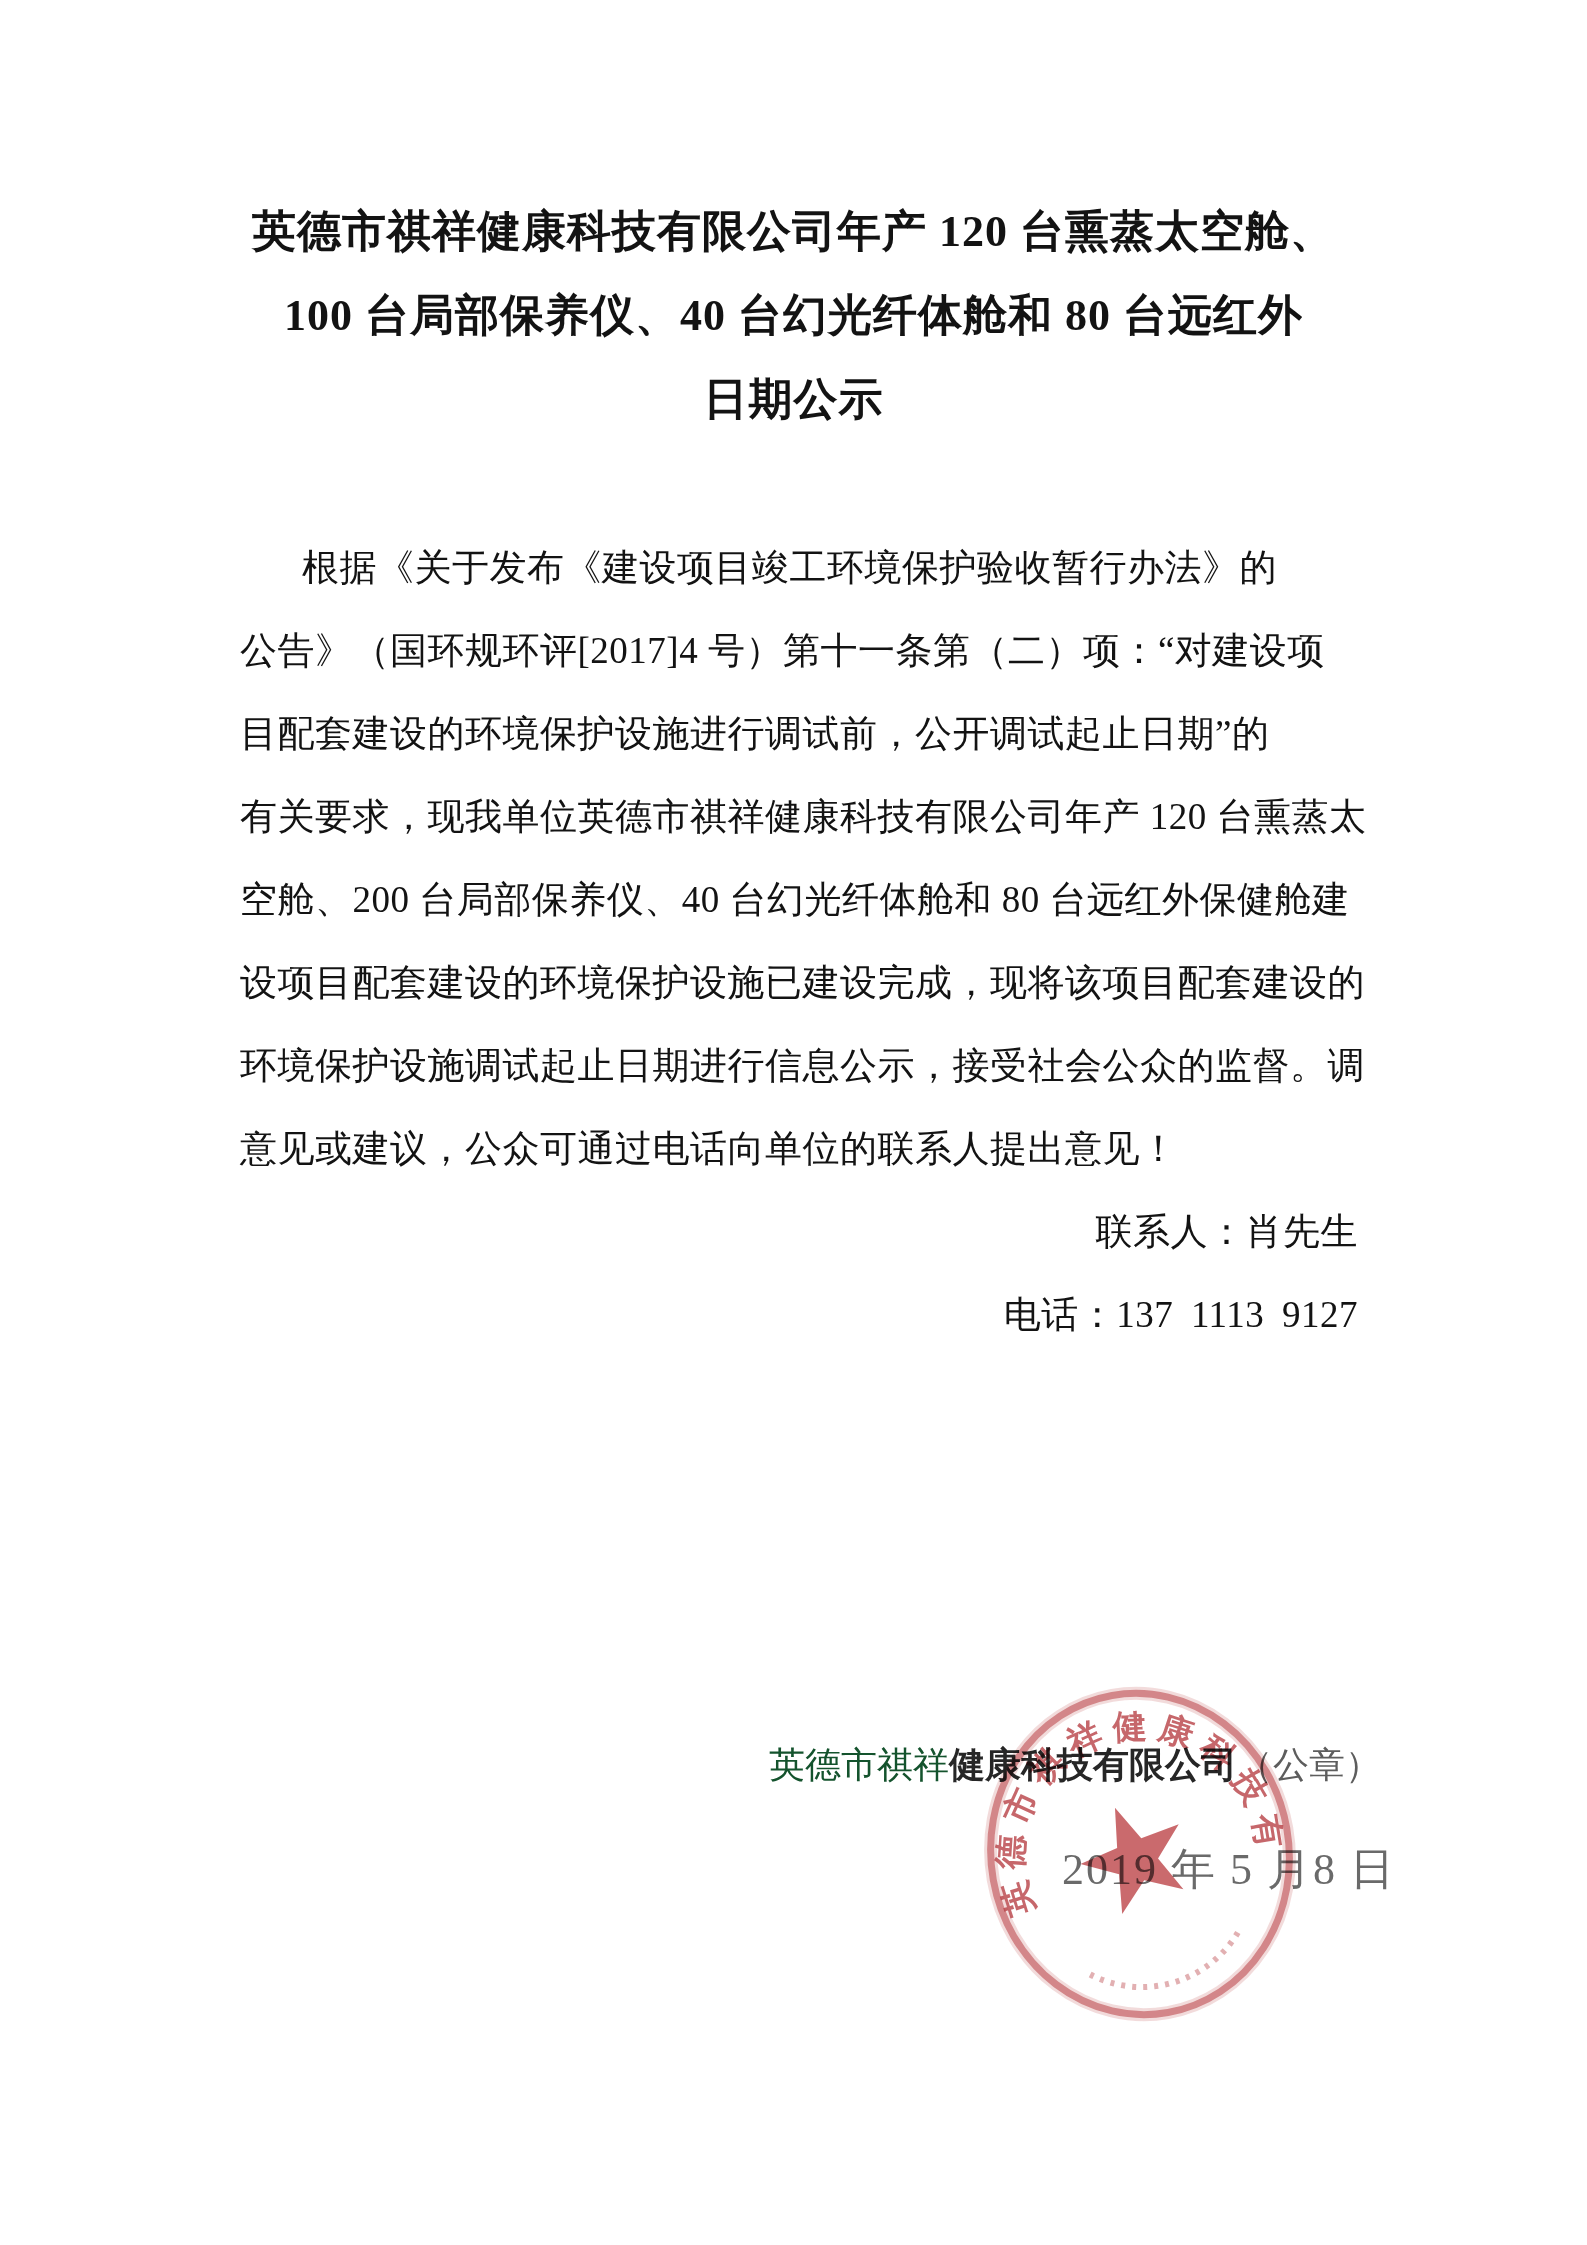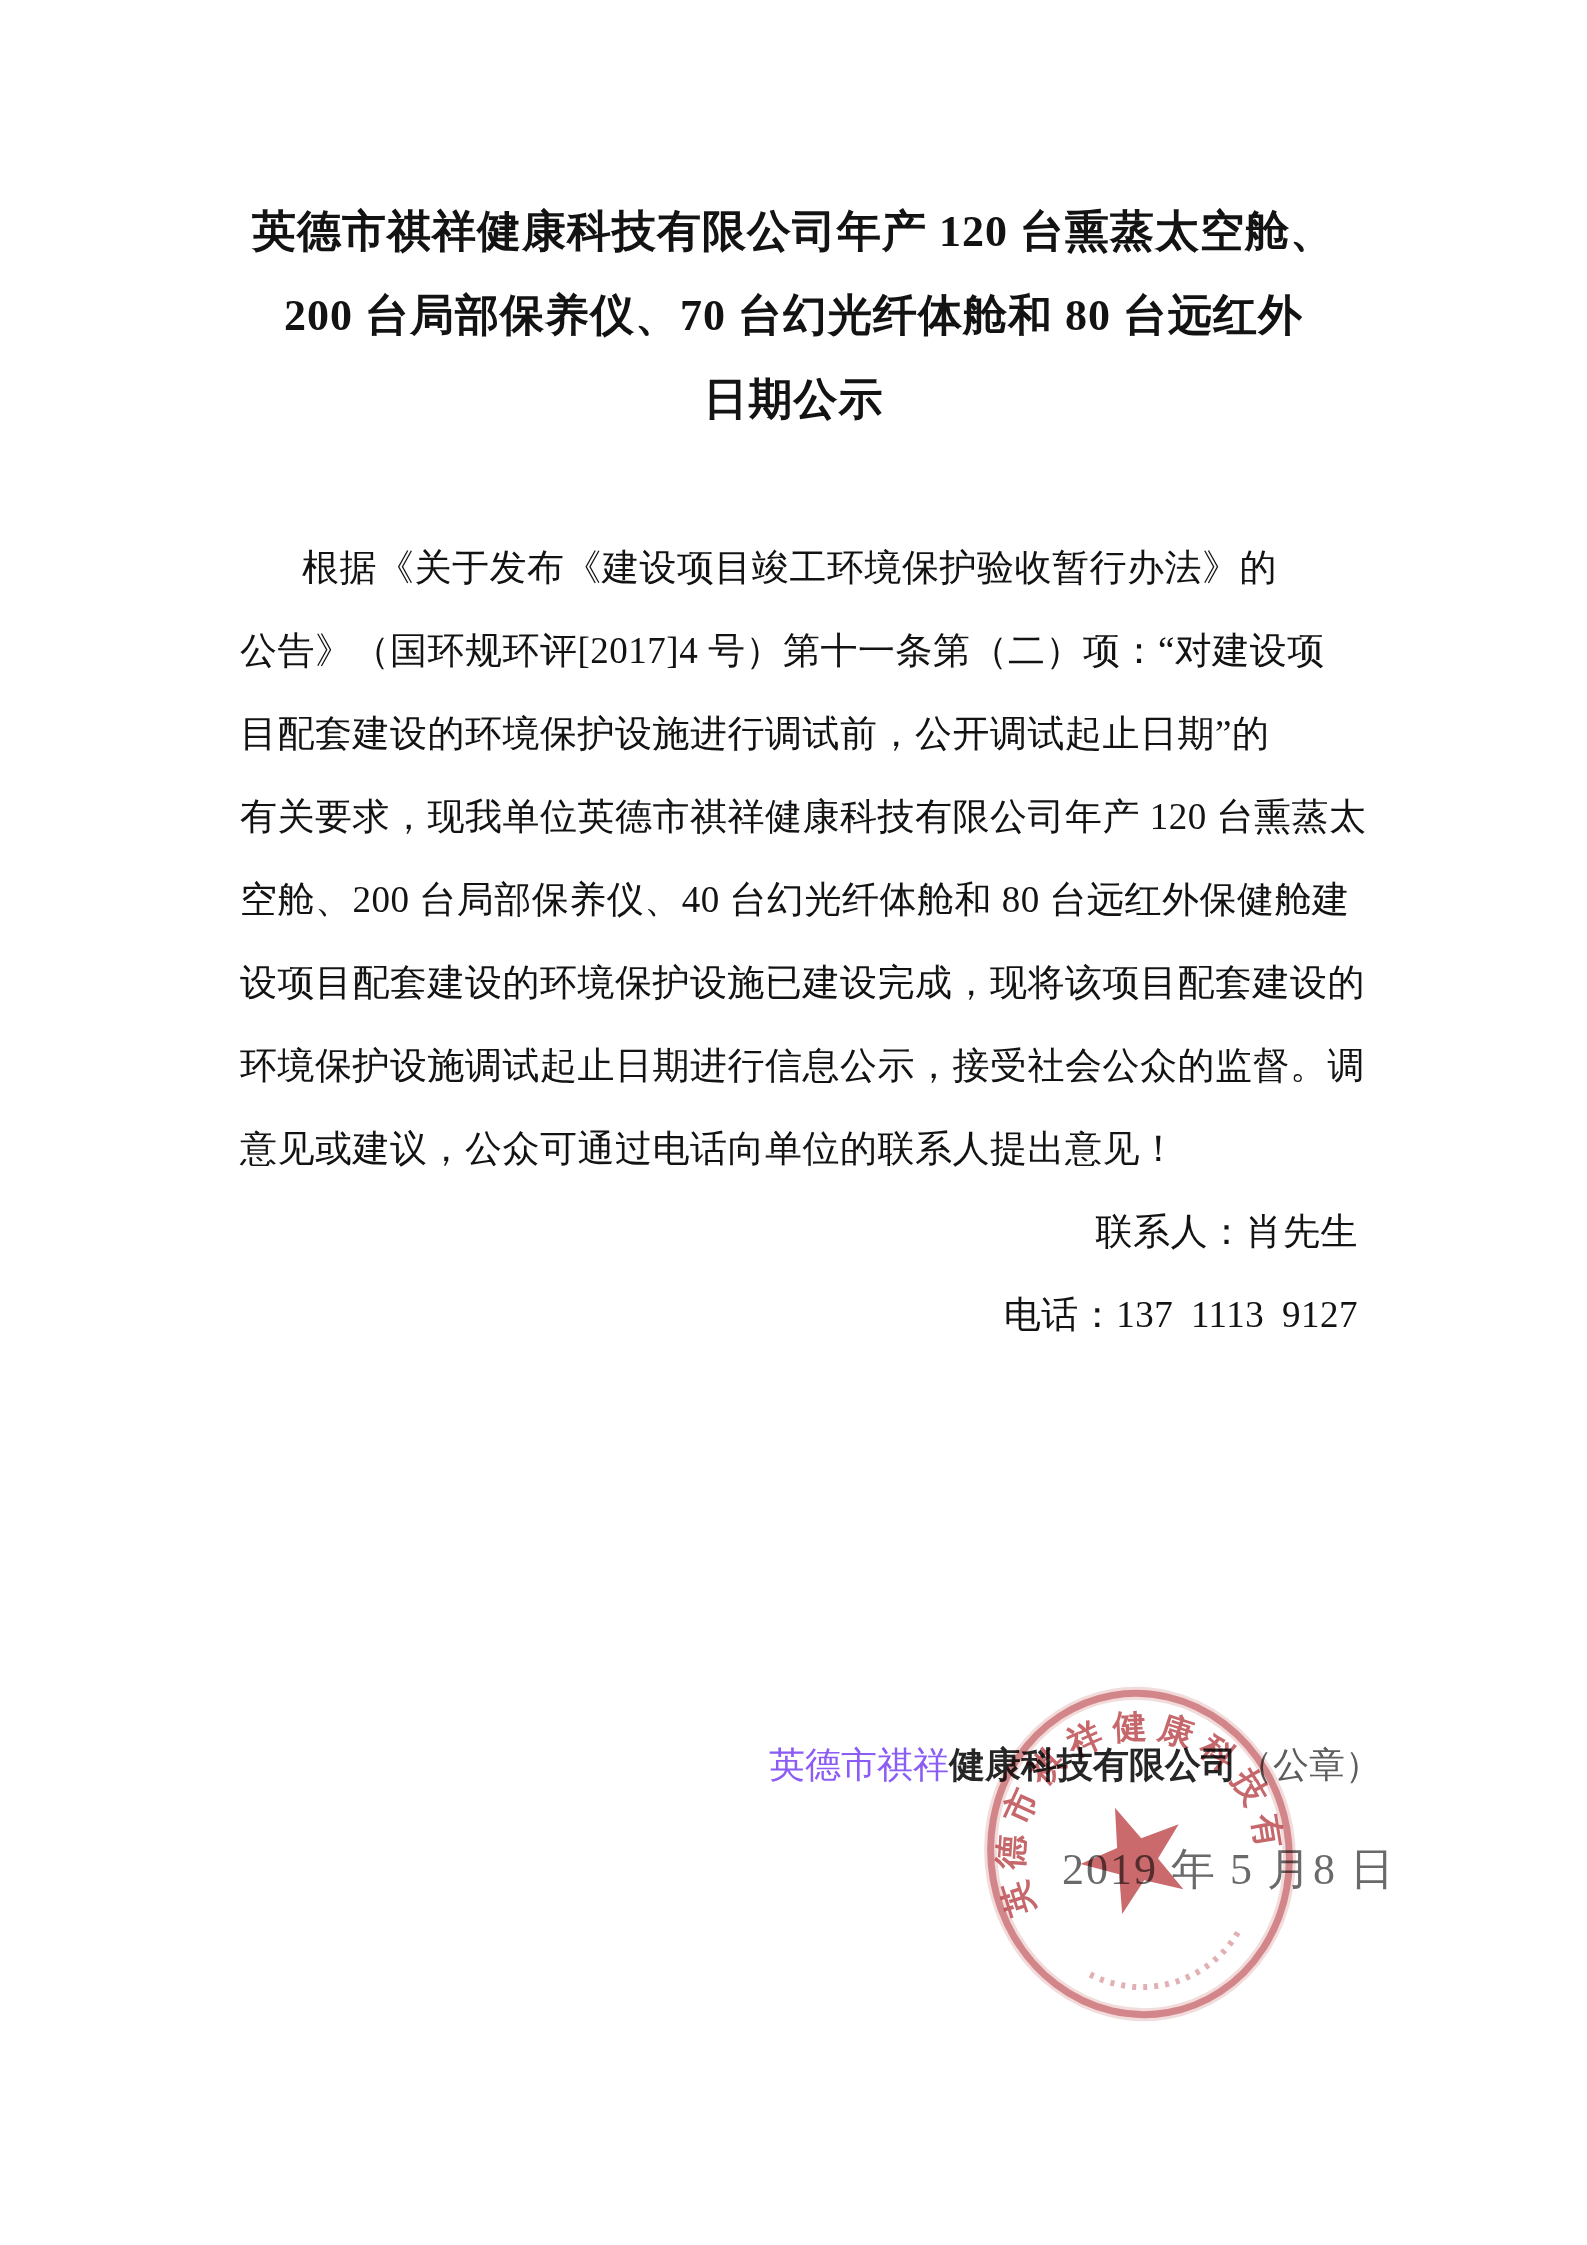--- a/index.html
+++ b/index.html
@@ -51,21 +51,21 @@
   .phone-line { word-spacing: 8px; }
   .signature-line {
     position: absolute;
     top: 1741px;
     right: 206px;
     font-size: 36px;
     line-height: 48px;
     white-space: nowrap;
     z-index: 1;
   }
-  .sig-light { color: #8b5cf6; }
+  .sig-light { color: #14532d; }
   .sig-dark  { color: #262626; font-weight: bold; margin-top: 40px; }
   .sig-note  { color: #5d5d5d; }
   .date-line {
     position: absolute;
     top: 1840px;
     right: 191px;
     font-size: 44px;
     color: #6a6a6a;
     letter-spacing: 2px;
     white-space: nowrap;
@@ -82,21 +82,21 @@
     pointer-events: none;
   }
 </style>
 </head>
 <body>
 
 <div class="page">
 
   <div class="title-block">
     <div class="title-line">英德市祺祥健康科技有限公司年产 120 台熏蒸太空舱、</div>
-    <div class="title-line">200 台局部保养仪、70 台幻光纤体舱和 80 台远红外</div>
+    <div class="title-line">100 台局部保养仪、40 台幻光纤体舱和 80 台远红外</div>
     <div class="title-line">日期公示</div>
   </div>
 
   <div class="body-block">
     <div class="body-line indent">根据《关于发布《建设项目竣工环境保护验收暂行办法》的</div>
     <div class="body-line">公告》（国环规环评[2017]4 号）第十一条第（二）项：“对建设项</div>
     <div class="body-line">目配套建设的环境保护设施进行调试前，公开调试起止日期”的</div>
     <div class="body-line">有关要求，现我单位英德市祺祥健康科技有限公司年产 120 台熏蒸太</div>
     <div class="body-line">空舱、200 台局部保养仪、40 台幻光纤体舱和 80 台远红外保健舱建</div>
     <div class="body-line">设项目配套建设的环境保护设施已建设完成，现将该项目配套建设的</div>

